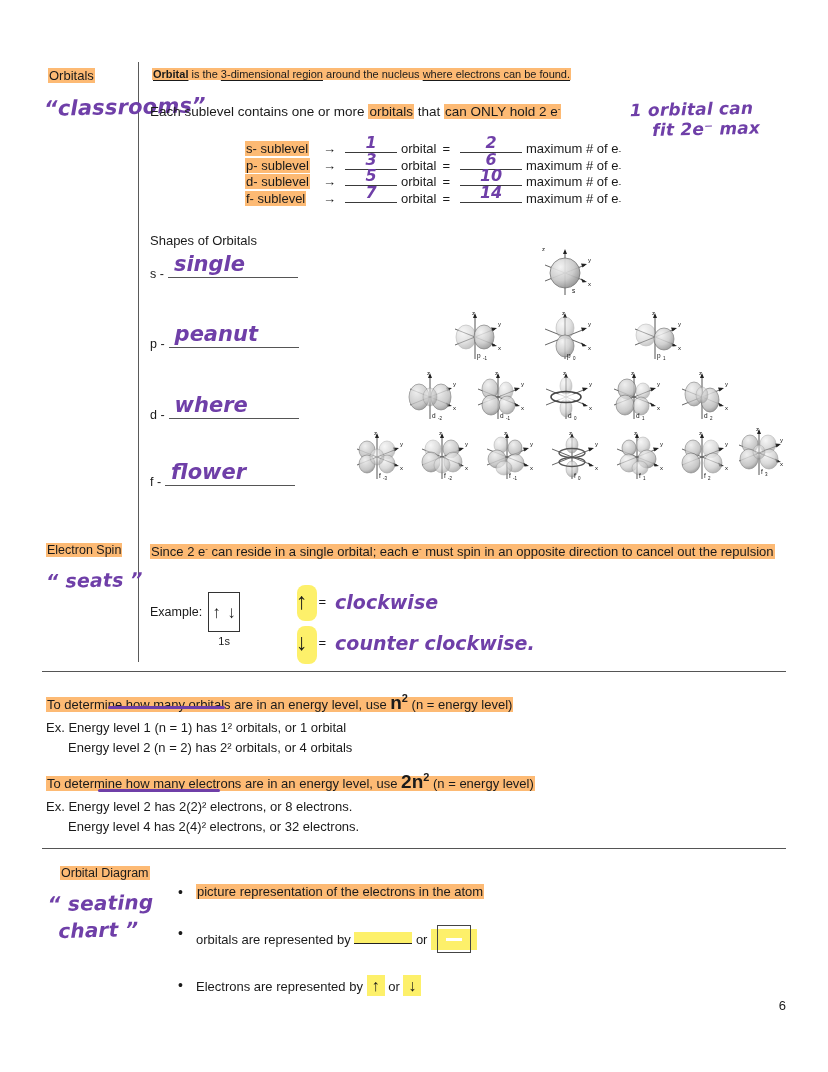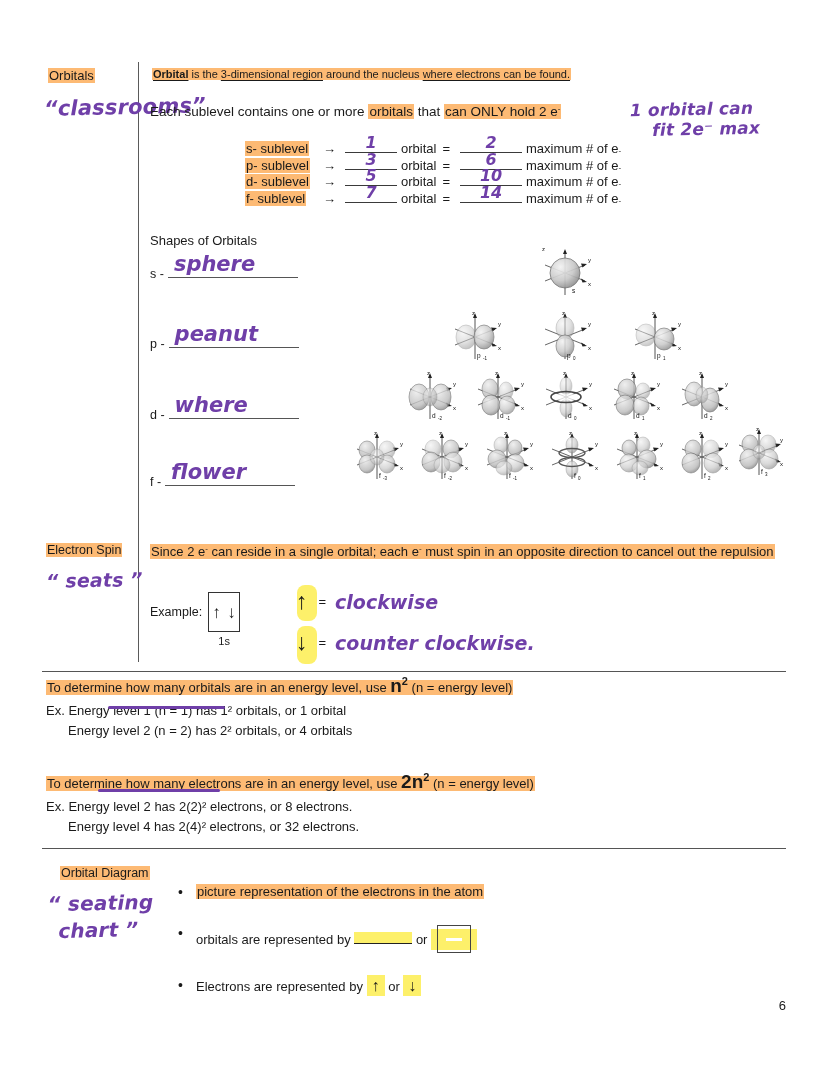--- a/index.html
+++ b/index.html
@@ -207,21 +207,21 @@
           <span class="hw">14</span>
         </span>
       <span>maximum # of e</span>
         <span class="sup">-</span>
     </div>
   </div>
 
   <div class="abs shapes-title">Shapes of Orbitals</div>
 
   <div class="shape-row" style="top:262px;">
-    <span>s -</span><span class="shape-line"><span class="hw">sphere</span></span>
+    <span>s -</span><span class="shape-line"><span class="hw">single</span></span>
   </div>
   <div class="shape-row" style="top:332px;">
     <span>p -</span><span class="shape-line"><span class="hw">peanut</span></span>
   </div>
   <div class="shape-row" style="top:403px;">
     <span>d -</span><span class="shape-line"><span class="hw">where</span></span>
   </div>
   <div class="shape-row" style="top:470px;">
     <span>f -</span><span class="shape-line"><span class="hw">flower</span></span>
   </div>
@@ -480,21 +480,21 @@
   <div class="hl-pill" style="left:297px; top:626px; width:20px; height:38px;"></div>
   <div class="key-row" style="left:296px; top:631px;">
     <span style="font-size:23px; line-height:1;">↓</span>
     <span class="eq">=</span>
     <span class="key-hand">counter clockwise.</span>
   </div>
 
   <div class="hrule" style="top:671px;"></div>
   <div class="hrule" style="top:848px;"></div>
 
-  <div class="f-block" style="top:675px;">
+  <div class="f-block" style="top:692px;">
     <div class="f-main"><span class="hl"><span>To determine how many orbitals are in an energy level, use </span><span class="f-big"><span>n</span><sup>2</sup></span><span> (n = energy level)</span></span></div>
     <div class="f-ex">
       <span>Ex.  Energy level 1 (n = 1) has 1² orbitals, or 1 orbital</span>
       <span class="ind">Energy level 2 (n = 2) has 2² orbitals, or 4 orbitals</span>
     </div>
   </div>
   <div class="purple-ul" style="left:108px; top:706px; width:117px;"></div>
 
   <div class="f-block" style="top:771px;">
     <div class="f-main"><span class="hl"><span>To determine how many electrons are in an energy level, use </span><span class="f-big"><span>2n</span><sup>2</sup></span><span> (n = energy level)</span></span></div>

